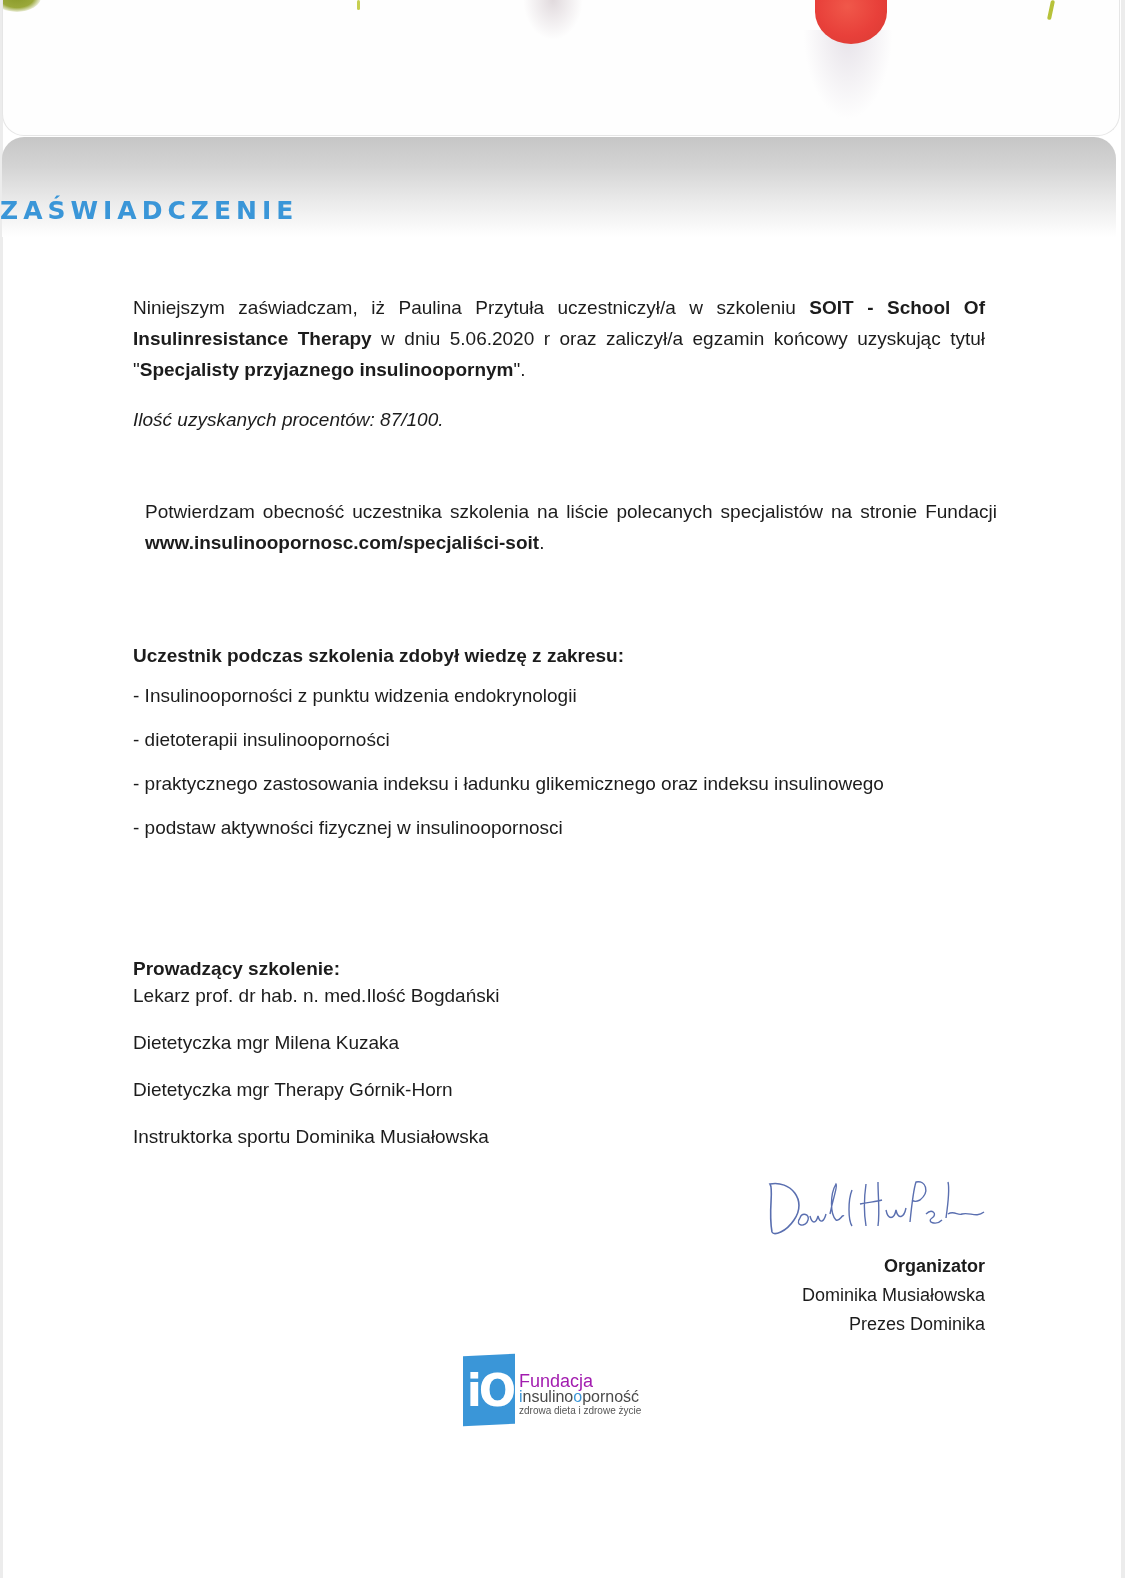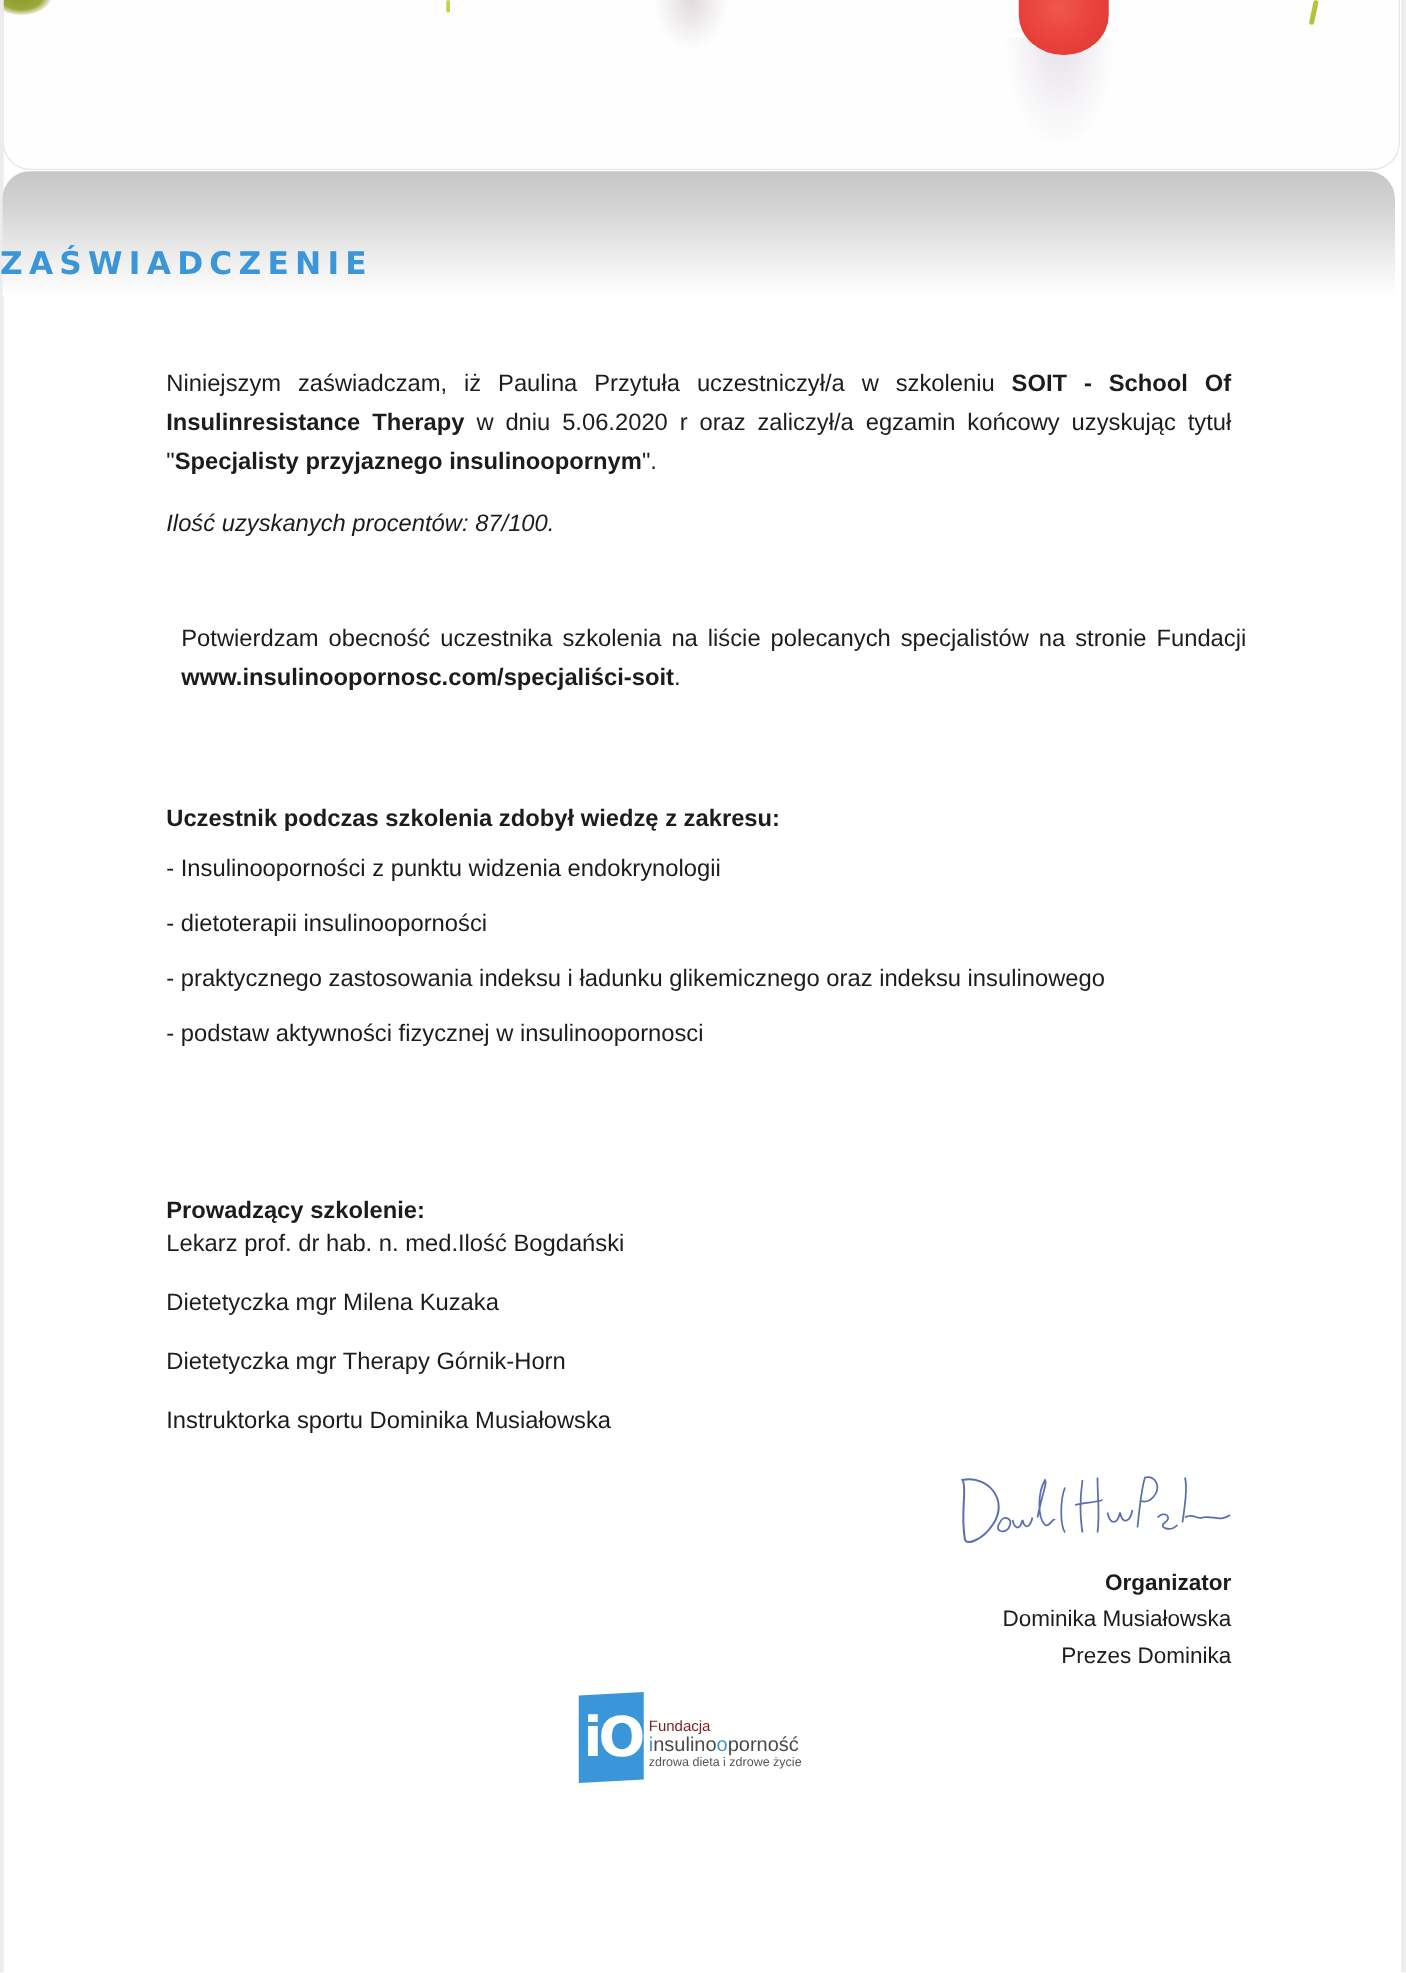--- a/index.html
+++ b/index.html
@@ -123,21 +123,21 @@
       transform: skewY(-3deg);
     }
     .logo-mark-text {
       position: absolute; left: 2px; top: 8px; width: 50px; height: 60px;
       color: #ffffff; font-weight: bold; font-size: 44px; line-height: 60px; text-align: center;
       font-family: "DejaVu Sans", sans-serif;
       letter-spacing: -3px;
     }
     .logo-name {
       position: absolute; left: 56px; top: 20px;
-      font-size: 12px; line-height: 16px; color: #7f1d1d;
+      font-size: 18px; line-height: 16px; color: #a21caf;
     }
     .logo-sub {
       position: absolute; left: 56px; top: 36px;
       font-size: 16px; line-height: 16px; color: #4a4a4a;
     }
     .logo-sub .hl { color: #3a96d8; }
     .logo-tag {
       position: absolute; left: 56px; top: 52px;
       font-size: 10px; line-height: 12px; color: #555555;
     }

